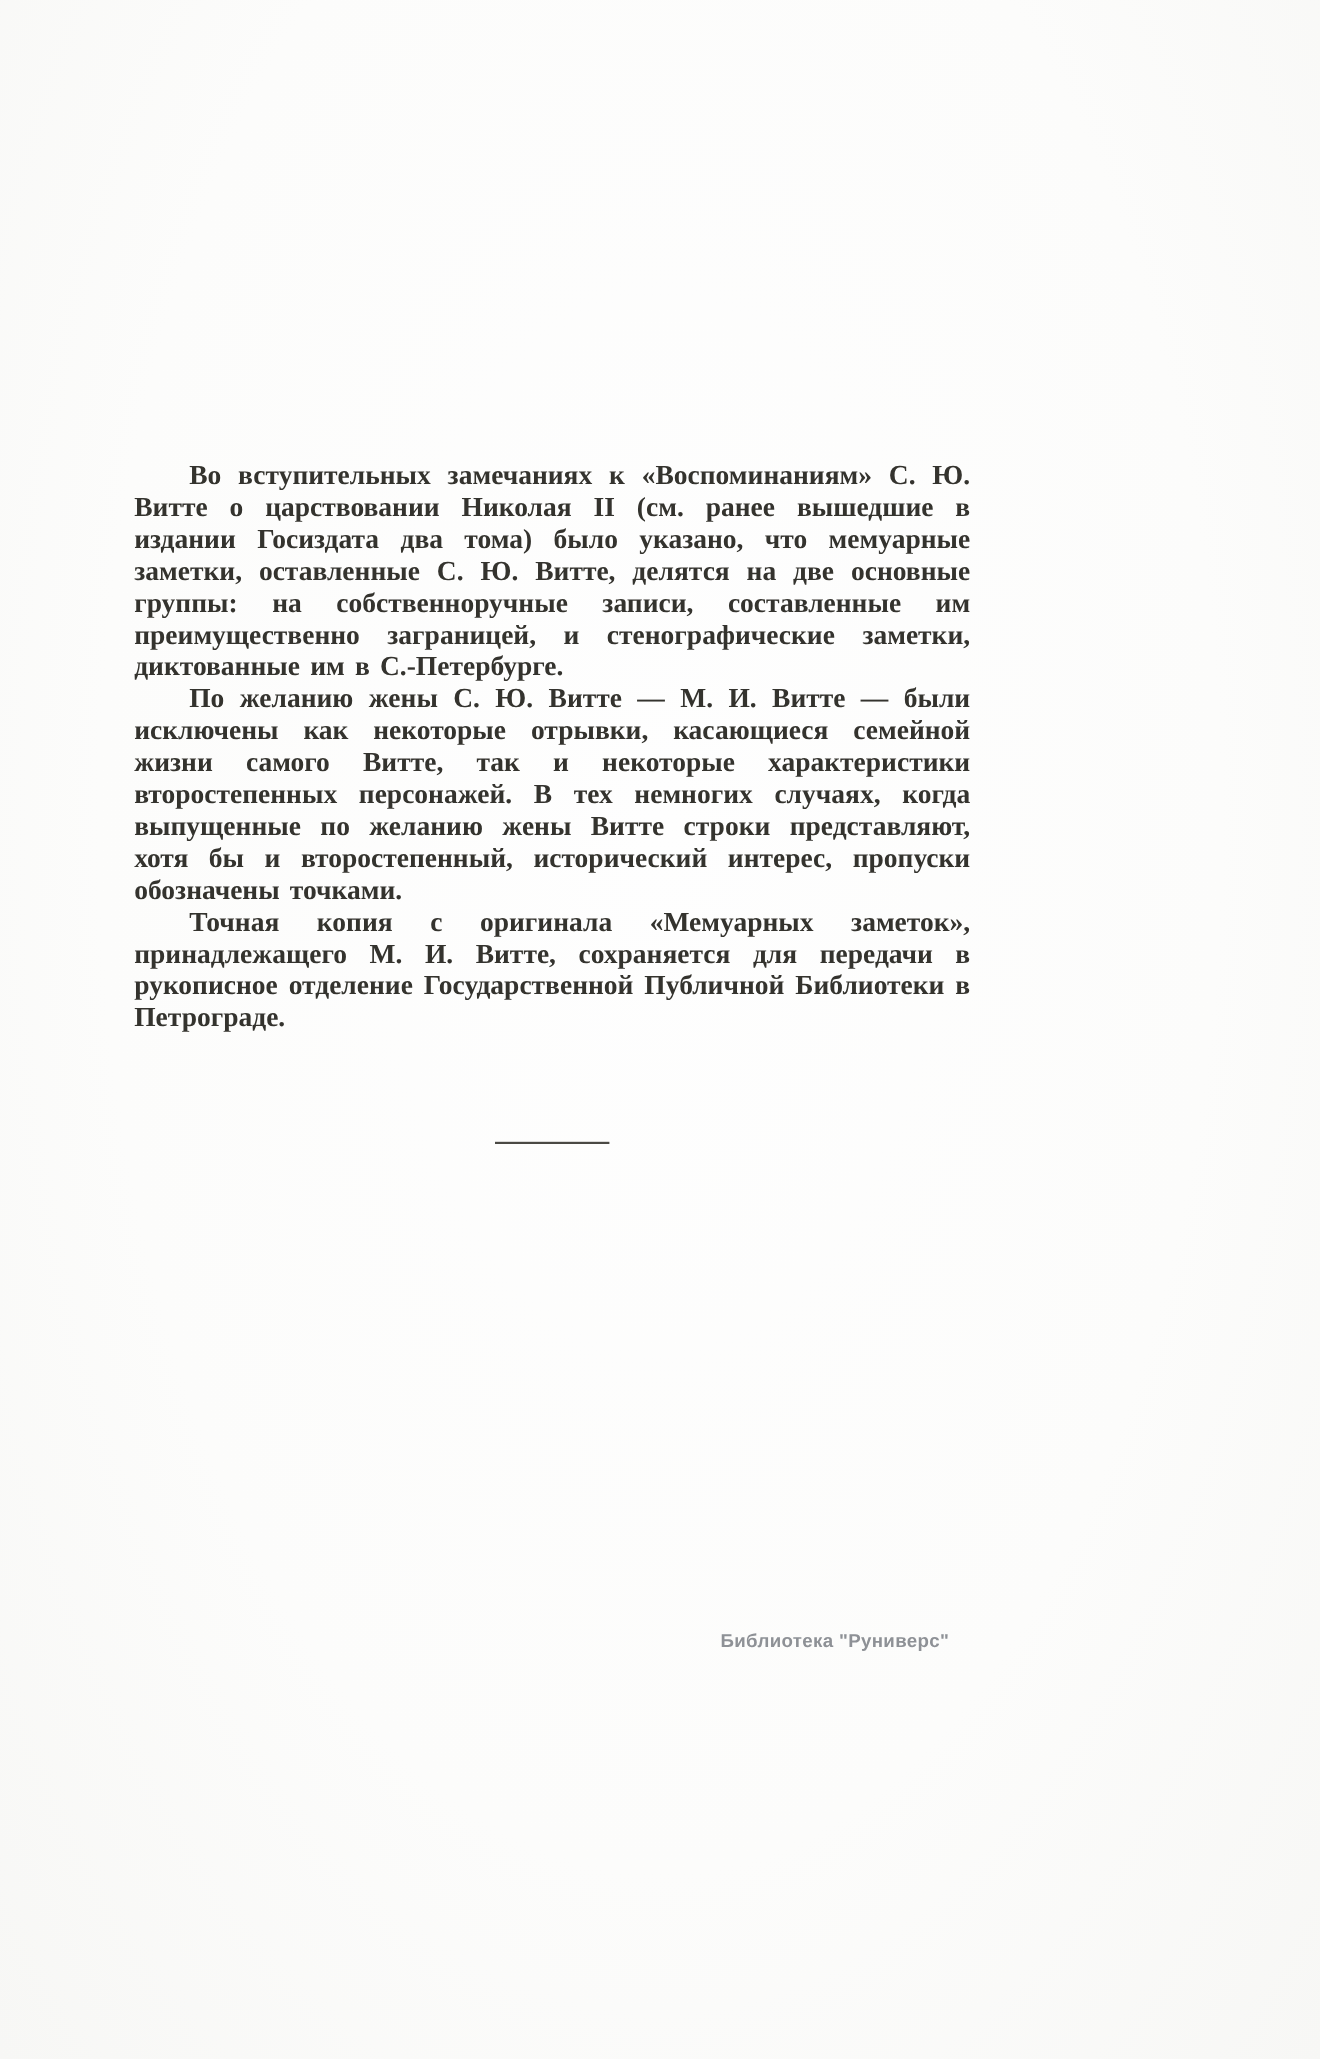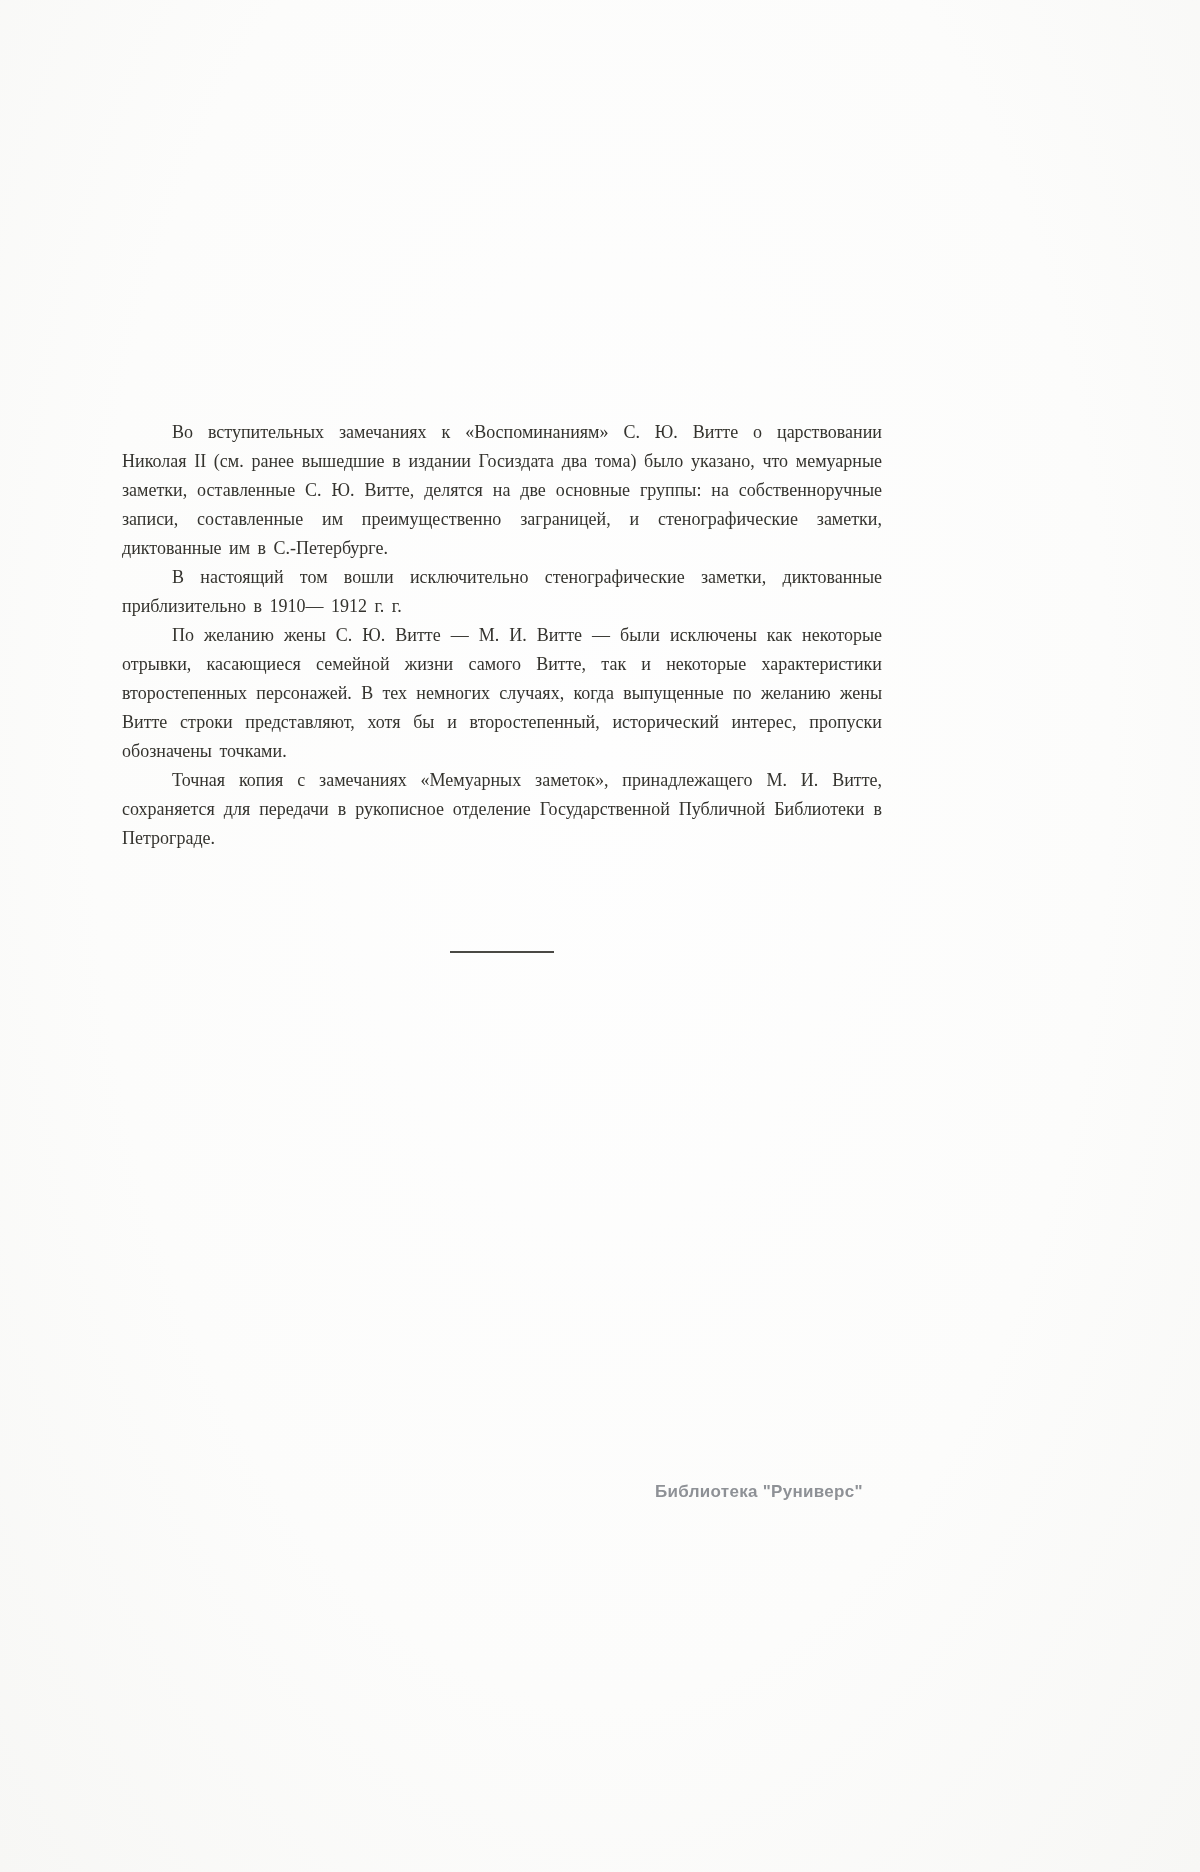--- a/index.html
+++ b/index.html
@@ -30,27 +30,28 @@
   .doc-title {
     font-size: 26px;
     font-weight: 400;
     letter-spacing: 3px;
     word-spacing: 18px;
     text-align: center;
     color: #3c3b36;
     margin: 0 0 46px 0;
   }
   .doc-paragraph {
-    font-size: 18px;
+    font-size: 25px;
     line-height: 29px;
     text-align: justify;
     text-indent: 50px;
     word-spacing: 3px;
     margin: 0;
     color: #34332e;
+    font-weight: bold;
   }
   .section-divider {
     width: 104px;
     height: 0;
     border: none;
     border-top: 2px solid #4a4944;
     margin: 98px auto 0 auto;
   }
   .watermark {
     position: absolute;
@@ -66,25 +67,24 @@
 </head>
 <body>
 
 <div class="page">
 
   <div class="text-block">
 
 
     <p class="doc-paragraph">Во вступительных замечаниях к «Воспоминаниям» С. Ю. Витте о царствовании Николая II (см. ранее вышедшие в издании Госиздата два тома) было указано, что мемуарные заметки, оставленные С. Ю. Витте, делятся на две основные группы: на собственноручные записи, составленные им преимущественно заграницей, и стенографические заметки, диктованные им в С.-Петербурге.</p>
 
-    <p class="doc-paragraph">В настоящий том вошли исключительно стенографические заметки, диктованные приблизительно в 1910— 1912 г. г.</p>
 
     <p class="doc-paragraph">По желанию жены С. Ю. Витте — М. И. Витте — были исключены как некоторые отрывки, касающиеся семейной жизни самого Витте, так и некоторые характеристики второстепенных персонажей. В тех немногих случаях, когда выпущенные по желанию жены Витте строки представляют, хотя бы и второстепенный, исторический интерес, пропуски обозначены точками.</p>
 
-    <p class="doc-paragraph">Точная копия с замечаниях «Мемуарных заметок», принадлежащего М. И. Витте, сохраняется для передачи в рукописное отделение Государственной Публичной Библиотеки в Петрограде.</p>
+    <p class="doc-paragraph">Точная копия с оригинала «Мемуарных заметок», принадлежащего М. И. Витте, сохраняется для передачи в рукописное отделение Государственной Публичной Библиотеки в Петрограде.</p>
 
     <hr class="section-divider">
 
   </div>
 
   <div class="watermark">Библиотека "Руниверс"</div>
 
 </div>
 
 </body></html>

